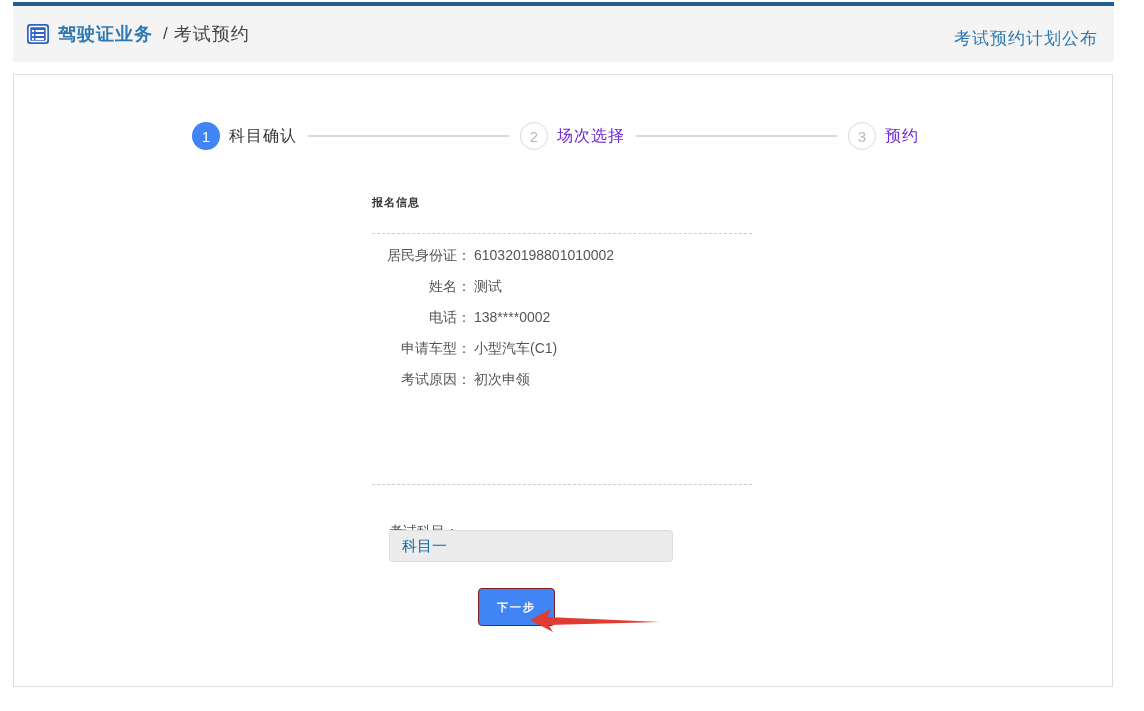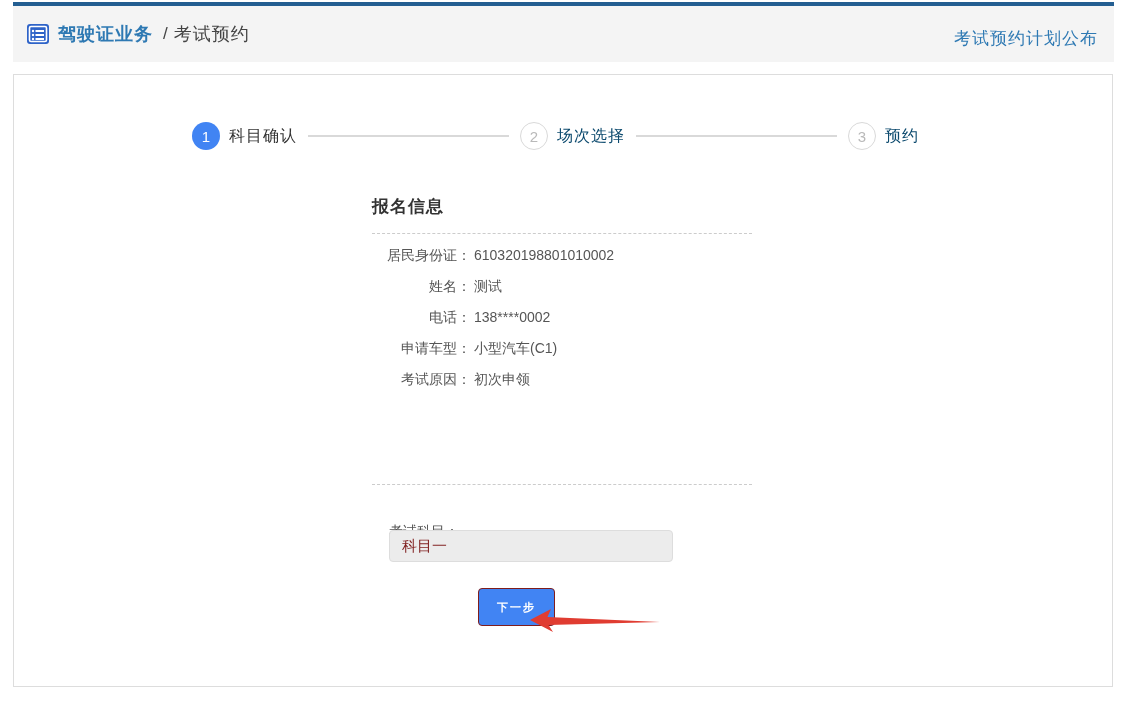--- a/index.html
+++ b/index.html
@@ -24,44 +24,44 @@
     background: #fff; border: 1px solid #ddd; }
 
   
   .stepper { position: absolute; left: 178px; top: 47px; display: flex; align-items: center; }
   .step-circle { width: 28px; height: 28px; border-radius: 50%; font-size: 15px;
     display: flex; align-items: center; justify-content: center; flex: 0 0 auto; }
   .step-circle.active { background: #4184f3; color: #fff; }
   .step-circle.inactive { background: #fff; border: 1px solid #d9d9d9; color: #b9b9b9; }
   .step-label { font-size: 16px; margin-left: 9px; letter-spacing: 1px; }
   .step-label.active { color: #333; text-align: center; }
-  .step-label.inactive { color: #0c4a6e; }
+  .step-label.inactive { color: #6d28d9; }
   .step-line { width: 201px; height: 2px; background: #d9d9d9; margin: 0 11px; }
 
   
-  .sec-heading { position: absolute; left: 358px; font-size: 17px; font-weight: bold;
+  .sec-heading { position: absolute; left: 358px; font-size: 11px; font-weight: bold;
     color: #333; letter-spacing: 1px; }
   .dashed { position: absolute; left: 358px; width: 380px; border-top: 1px dashed #ccc; }
 
   
   .fields { position: absolute; left: 350px; top: 169px; }
   .field-row { display: flex; margin-bottom: 9px; line-height: 22px; font-size: 14px; }
   .field-label { width: 107px; text-align: right; color: #555; }
   .field-value { color: #555; margin-left: 3px; }
 
   
   .subject-row { position: absolute; left: 358px; top: 369px; height: 40px;
     display: flex; align-items: center; }
   .subject-hint { font-size: 15px; color: #9a9a9a; margin-left: 30px; letter-spacing: 1px; }
   .query-box { margin-left: 6px; border: 1px solid #d9534f; padding: 8px 14px; }
   .query-link { color: #4080d0; font-size: 15px; letter-spacing: 1px; cursor: pointer; }
 
   .exam-label { position: absolute; left: 375px; top: 424px; font-size: 14px; color: #555; margin-top: 24px; }
   .exam-input { position: absolute; left: 375px; top: 455px; width: 284px; height: 32px;
-    background: #ececec; border: 1px solid #ddd; border-radius: 4px; color: #7f1d1d;
+    background: #ececec; border: 1px solid #ddd; border-radius: 4px; color: #0369a1;
     font-size: 15px; padding: 0 12px; font-family: "Liberation Sans", "DejaVu Sans", sans-serif; }
 
   .next-btn { position: absolute; left: 464px; top: 513px; width: 77px; height: 38px;
     background: #4184f3; border: 1px solid #7f1d1d; border-radius: 4px; color: #fff;
     font-size: 11px; font-weight: bold; letter-spacing: 2px; cursor: pointer;
     font-family: "Liberation Sans", "DejaVu Sans", sans-serif; }
 
   .arrow-svg { position: absolute; left: 500px; top: 530px; pointer-events: none; }
 </style>
 </head>

